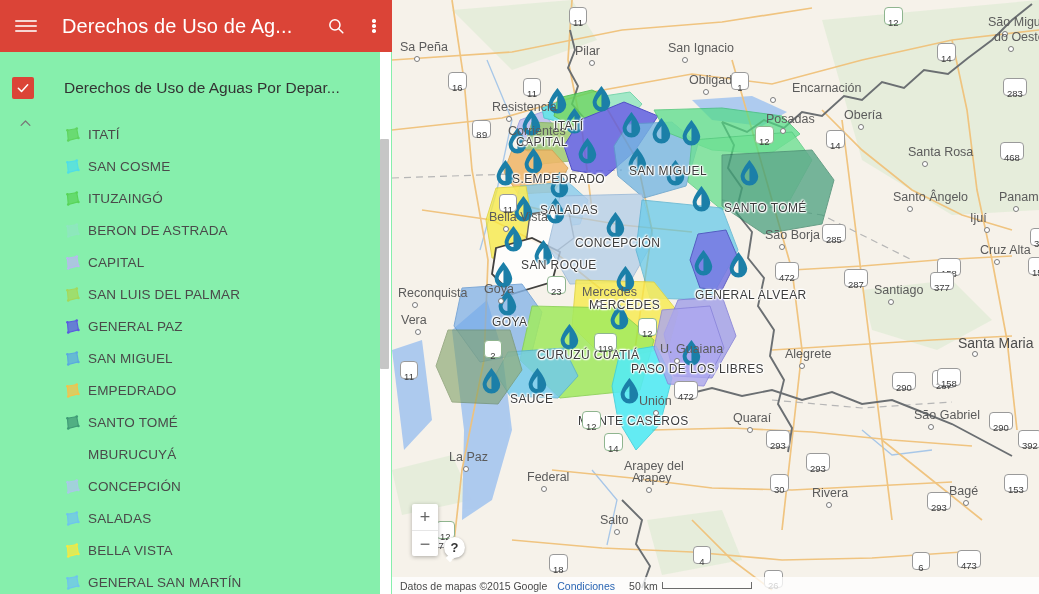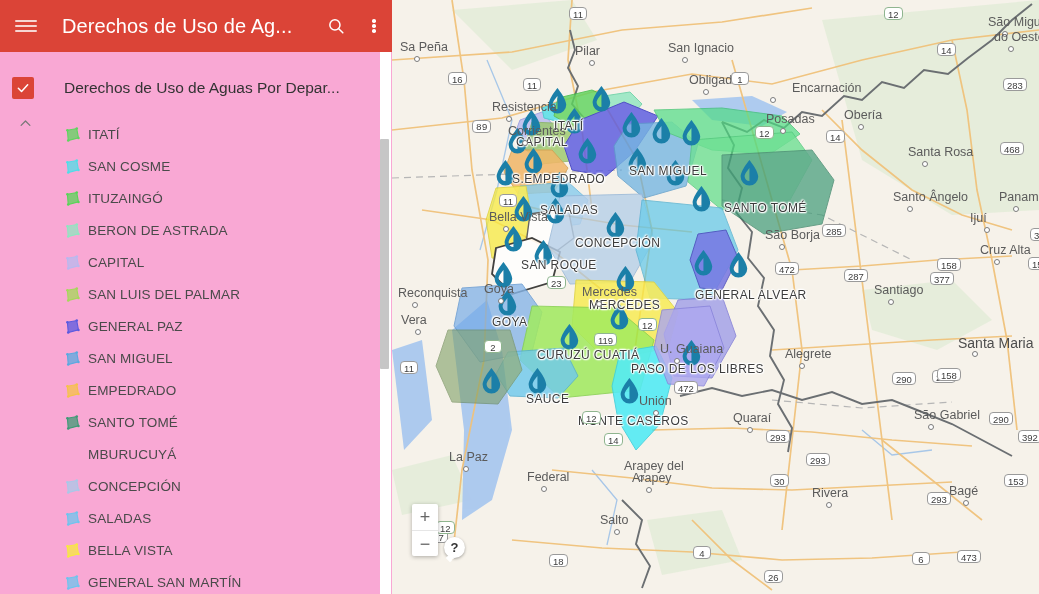--- a/index.html
+++ b/index.html
@@ -20,21 +20,21 @@
   #hamburger{width:52px;height:52px;display:flex;align-items:center;justify-content:center;cursor:pointer;}
   #hamburger .bar{width:22px;height:2.5px;background:#f6d6d2;margin:2.6px 0;border-radius:1px;display:block;}
   #apptitle{
     flex:1;color:#fff;font-size:20px;letter-spacing:.1px;
     white-space:nowrap;overflow:hidden;text-overflow:ellipsis;padding-left:10px;
   }
   #searchbtn,#kebabbtn{width:40px;height:52px;display:flex;align-items:center;justify-content:center;cursor:pointer;}
   #kebabbtn{width:36px;}
   .dot{width:3.5px;height:3.5px;background:#fff;border-radius:50%;margin:1.7px 0;}
 
-  #panelbody{position:absolute;left:0;top:52px;width:392px;height:542px;overflow:hidden;background:#f9a8d4;}
+  #panelbody{position:absolute;left:0;top:52px;width:392px;height:542px;overflow:hidden;background:#86efac;}
 
   
   #layerrow{display:flex;align-items:center;height:44px;padding:14px 0 6px 0;}
   #layercheck{
     width:22px;height:22px;background:#db4437;border-radius:2px;margin-left:12px;
     display:flex;align-items:center;justify-content:center;flex:none;cursor:pointer;
   }
   #layercheck svg{display:block;}
   #layertitle{
     margin-left:30px;font-size:15.5px;color:#333;white-space:nowrap;overflow:hidden;
@@ -70,21 +70,21 @@
   }
   .city{font-size:12.5px;color:#5b5b5b;}
   .city.big{font-size:14px;color:#4d4d4d;}
   .dept-lbl{font-size:12px;color:#3c3c3c;letter-spacing:.4px;
     text-shadow:1px 0 1.4px #fff,-1px 0 1.4px #fff,0 1px 1.4px #fff,0 -1px 1.4px #fff,
                 1px 1px 1.4px #fff,-1px -1px 1.4px #fff;}
   .citydot{position:absolute;width:4px;height:4px;border:1px solid #7a7a7a;background:#fff;border-radius:50%;}
 
   
   .shield{
-    position:absolute;height:13px;min-width:18px;padding:0 3px;border:1px solid #9a9a9a;
+    position:absolute;height:13px;min-width:18px;padding:8px 3px;border:1px solid #9a9a9a;
     background:#fff;border-radius:4px;font-size:9.5px;line-height:13px;text-align:center;
     color:#3d3d3d;box-sizing:border-box;
   }
   .shield.g{border-color:#8fb58f;color:#3d3d3d;}
 
   
   #zoomctl{
     position:absolute;left:20px;bottom:38px;width:26px;height:52px;background:#fff;
     box-shadow:0 1px 4px rgba(0,0,0,.3);border-radius:2px;overflow:hidden;
   }
@@ -571,21 +571,21 @@
         <span class="mlabel dept-lbl" style="left: 148px; top: 203px;">SALADAS</span>
         <span class="mlabel dept-lbl" style="left: 237px; top: 164px;">SAN MIGUEL</span>
         <span class="mlabel dept-lbl" style="left: 332px; top: 201px;">SANTO TOMÉ</span>
         <span class="mlabel dept-lbl" style="left: 183px; top: 236px;">CONCEPCIÓN</span>
         <span class="mlabel dept-lbl" style="left: 129px; top: 258px;">SAN ROQUE</span>
         <span class="mlabel dept-lbl" style="left: 303px; top: 288px; text-align: right;">GENERAL ALVEAR</span>
         <span class="mlabel dept-lbl" style="left: 197px; top: 298px;">MERCEDES</span>
         <span class="mlabel dept-lbl" style="left: 100px; top: 315px;">GOYA</span>
         <span class="mlabel dept-lbl" style="left: 145px; top: 348px;">CURUZÚ CUATIÁ</span>
         <span class="mlabel dept-lbl" style="left: 239px; top: 362px;">PASO DE LOS LIBRES</span>
-        <span class="mlabel dept-lbl" style="left: 134px; top: 392px;">SAUCE</span>
+        <span class="mlabel dept-lbl" style="left: 118px; top: 392px;">SAUCE</span>
         <span class="mlabel dept-lbl" style="left: 186px; top: 414px;">MONTE CASEROS</span>
       </div>
     <div id="city-labels">
         <span class="mlabel city" style="left: 183px; top: 44px;">Pilar</span>
         <span class="citydot" style="left: 197px; top: 60px;"></span>
         <span class="mlabel city" style="left: 276px; top: 41px;">San Ignacio</span>
         <span class="citydot" style="left: 290px; top: 57px;"></span>
         <span class="mlabel city" style="left: 297px; top: 73px;">Obligado</span>
         <span class="citydot" style="left: 311px; top: 89px;"></span>
         <span class="mlabel city" style="left: 352px; top: 81px; margin-left: 48px;">Encarnación</span>
@@ -702,14 +702,20 @@
         <span class="shield g" style="left: 44px; top: 521px;">12</span>
       </div>
 
     <div id="zoomctl">
       <div id="zoomin">+</div>
       <div id="zoomout">−</div>
     </div>
 
     <div id="helpbadge">?</div>
 
+    <div id="attrib">
+      <span class="a1">Datos de mapas ©2015 Google</span>
+      <span class="a2">Condiciones</span>
+      <span class="a3">50 km</span>
+      <span id="scalebar"></span>
+    </div>
   </div>
 </div>
 
 </body></html>

